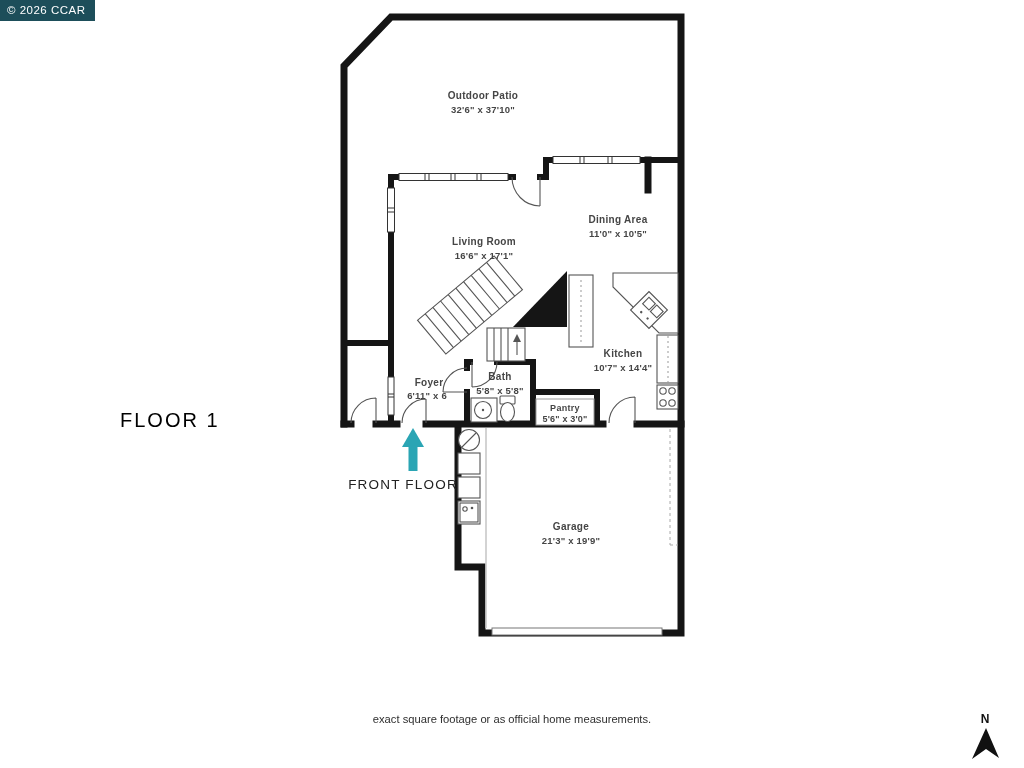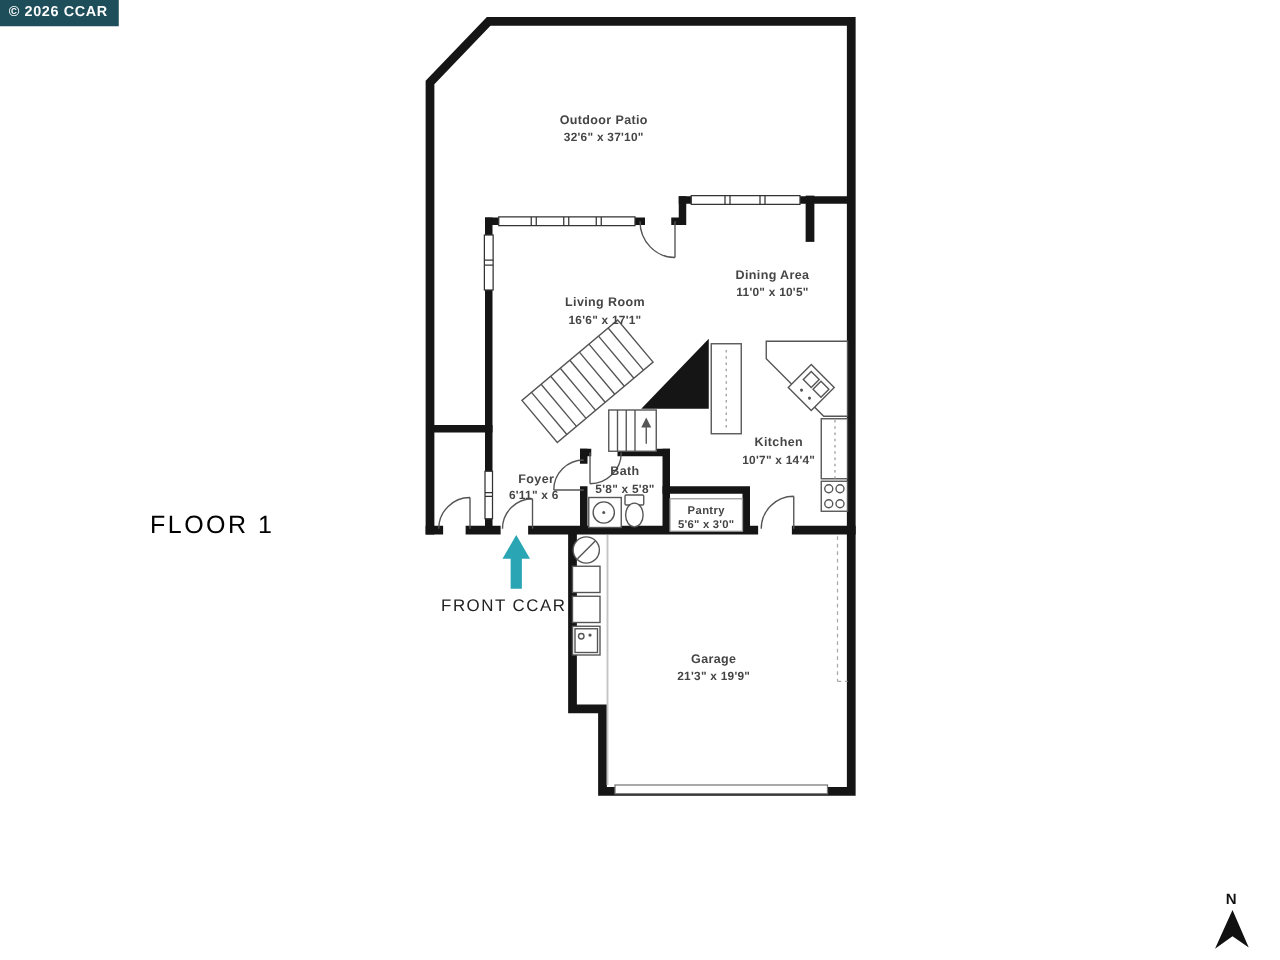--- a/index.html
+++ b/index.html
@@ -2,21 +2,21 @@
 <html><head>
 <meta charset="utf-8">
 <style>
   html,body{margin:0;padding:0;}
   body{
     width:1024px;height:768px;position:relative;overflow:hidden;
     background:#ffffff;font-family:"Liberation Sans",sans-serif;
   }
   .watermark{
     position:absolute;left:0;top:0;background:#1d4e5a;color:#ffffff;
-    font-size:11.5px;font-weight:bold;letter-spacing:.5px;padding:4px 9px 5px 7px;
+    font-size:11.5px;font-weight:normal;letter-spacing:.5px;padding:4px 9px 5px 7px;
   }
   .floor-label{
     position:absolute;left:120px;top:409px;font-size:20px;color:#000000;
     letter-spacing:2px;font-weight:normal;
   }
   .front-door-label{
     position:absolute;left:338px;top:477px;width:130px;text-align:center;
     font-size:13.5px;letter-spacing:1.2px;color:#222;
   }
   .disclaimer{
@@ -210,16 +210,17 @@
     <polygon points="402,447 424,447 413,428"></polygon>
     <rect x="408.5" y="446" width="9" height="25"></rect>
   </g>
 
   <g>
     <text class="compass-n" x="985" y="723">N</text>
     <polygon points="986,728 999,758 986,749 972,759" fill="#111"></polygon>
   </g>
 </svg>
 
-<div class="front-door-label">FRONT CCAR</div>
+<div class="front-door-label">FRONT FLOOR</div>
 
 <div class="disclaimer">
+  <div class="disc-line">exact square footage or as official home measurements.</div>
 </div>
 
 </body></html>

